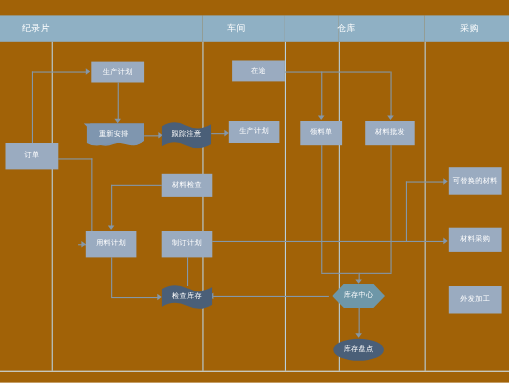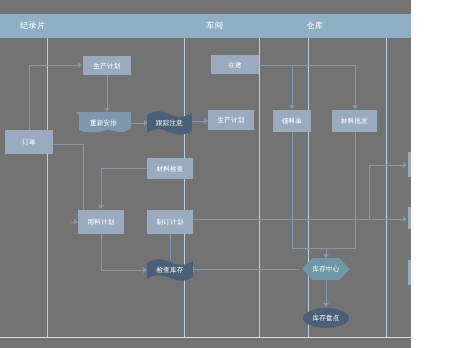--- a/index.html
+++ b/index.html
@@ -5,23 +5,23 @@
   html, body {
     margin: 0;
     padding: 0;
     background: #ffffff;
   }
   body {
     font-family: "Liberation Sans", "DejaVu Sans", sans-serif;
   }
   #canvas {
     position: relative;
-    width: 411px;
+    width: 463px;
     height: 348px;
-    background: #737373;
+    background: #a16207;
     overflow: hidden;
   }
 
   
   .lane-header {
     position: absolute;
     top: 14px;
     height: 24px;
     background: #8fb0c4;
     box-sizing: border-box;
@@ -139,20 +139,21 @@
 
   <div class="lane-header" style="left:0px;width:184px;"></div>
   <div class="lane-header" style="left:184px;width:75px;"></div>
   <div class="lane-header" style="left:259px;width:49px;"></div>
   <div class="lane-header" style="left:308px;width:78px;"></div>
   <div class="lane-header" style="left:386px;width:77px;"></div>
 
   <div class="lane-header-label" style="left:20px;width:60px;text-align:left;">纪录片</div>
   <div class="lane-header-label" style="left:285px;width:60px;">仓库</div>
   <div class="lane-header-label" style="left:190px;width:50px;">车间</div>
+  <div class="lane-header-label" style="left:397px;width:60px;">采购</div>
 
   <div class="lane-divider" style="left:47px;"></div>
   <div class="lane-divider" style="left:184px;"></div>
   <div class="lane-divider" style="left:259px;"></div>
   <div class="lane-divider" style="left:308px;"></div>
   <div class="lane-divider" style="left:386px;"></div>
   <div class="lane-bottom"></div>
 
   <div class="conn v" style="left:29px;top:65px;height:65px;"></div>
   <div class="conn h" style="left:29px;top:65px;width:50px;"></div>

